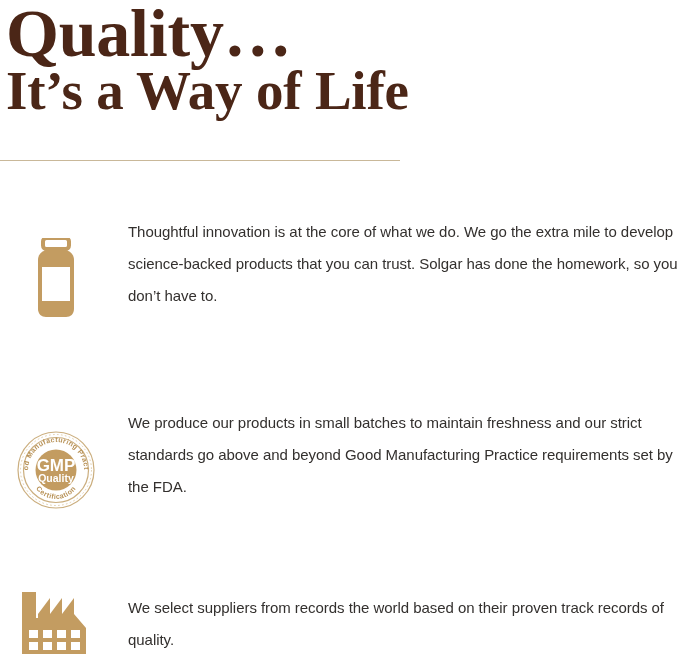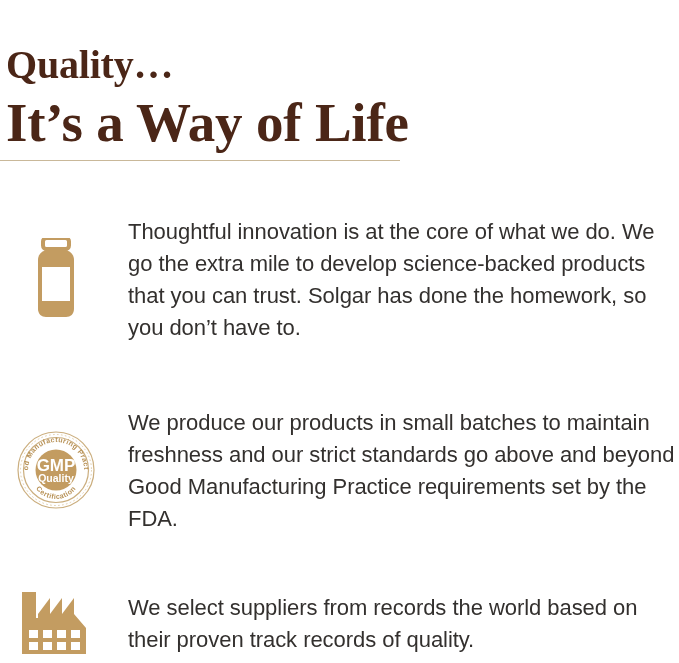--- a/index.html
+++ b/index.html
@@ -12,21 +12,21 @@
   .page { position:relative; width:679px; height:663px; background:#fff; }
 
   
   .headline {
     position:absolute; left:6px; top:2px;
     font-family:"Liberation Serif", serif;
     color:#4b2617;
     font-weight:700;
     letter-spacing:-0.2px;
   }
-  .headline-line1 { font-size:40px; line-height:62px; white-space:nowrap;margin-top:32px; }
+  .headline-line1 { font-size:68px; line-height:62px; white-space:nowrap; }
   .headline-line2 { font-size:55px; line-height:62px; white-space:nowrap; margin-top:-4px; }
 
   
   .divider {
     position:absolute; left:0; top:160px;
     width:400px; height:1px;
     background:#c9b899;
   }
 
   
@@ -44,21 +44,21 @@
   }
   .row-1 .row-icon { padding-top:22px; }
   .row-2 .row-icon { padding-top:23px; }
   .row-3 .row-icon { padding-top:0px; }
 
   .row-text {
     position:absolute; left:128px; top:0;
     width:552px;
     font-family:"Liberation Sans", sans-serif;
     font-weight:300;
-    font-size:22px;
+    font-size:15px;
     line-height:32px;
     color:#33302e;
     letter-spacing:-0.05px;
   }
 
   
   .icon-bottle { width:54px; height:80px; display:block; }
 
   
   .icon-gmp { width:80px; height:80px; display:block; }

